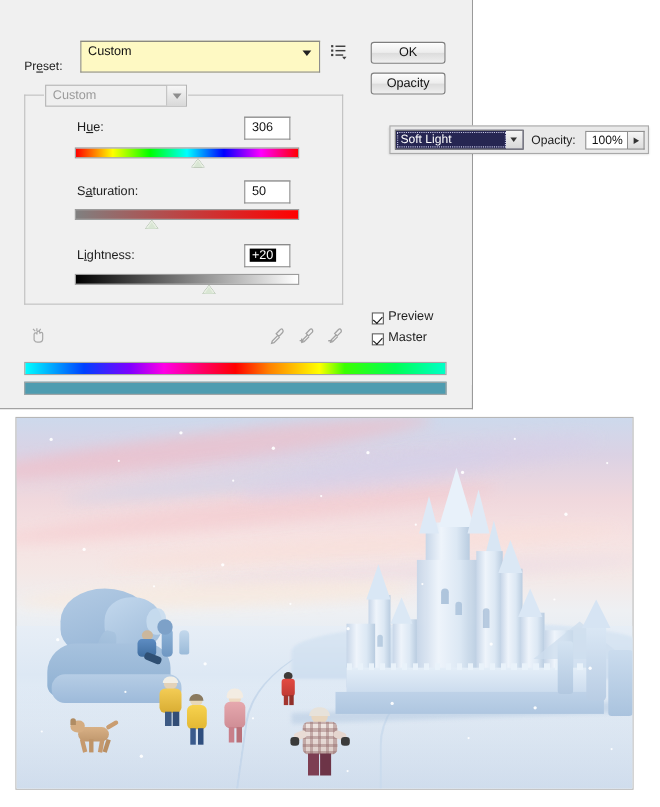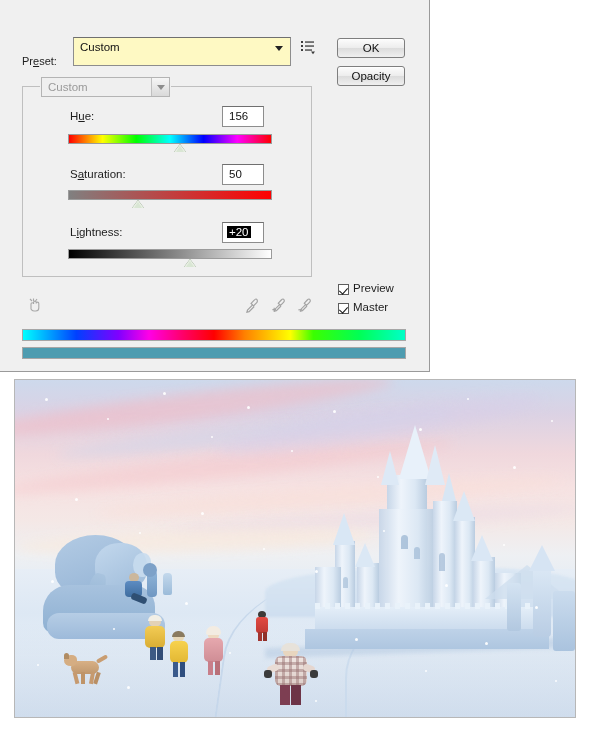--- a/index.html
+++ b/index.html
@@ -269,21 +269,21 @@
       <div class="group-top-left"></div>
       <div class="group-top-right"></div>
 
       <div class="master-combo">
         <div class="val">Custom</div>
         <div class="mbtn"></div>
       </div>
 
       <div class="slider-label" style="left:70px; top:110px;">H<u>u</u>e:</div>
       <div class="value-box" style="left:222px; top:106px;">
-        <span>156</span>
+        <span>306</span>
       </div>
       <div class="track hue" style="left:68px; top:134px; width:204px;"></div>
       <div class="thumb" style="left:174px; top:144px;"></div>
 
       <div class="slider-label" style="left:70px; top:168px;">S<u>a</u>turation:</div>
       <div class="value-box" style="left:222px; top:164px;">
         <span>50</span>
       </div>
       <div class="track sat" style="left:68px; top:190px; width:204px;"></div>
       <div class="thumb" style="left:132px; top:200px;"></div>
@@ -340,20 +340,32 @@
       <div class="chk-row" style="left:338px; top:303px;">
         <div class="chkbox checked"></div>
         <div class="chk-label">Master</div>
       </div>
 
       <div class="bar bar-spectrum"></div>
       <div class="bar bar-result"></div>
     </div>
   </div>
 
+  <div class="blend-panel">
+    <div class="blend-combo">
+      <div class="focus"></div>
+      <div class="val">Soft Light</div>
+      <div class="bbtn"></div>
+    </div>
+    <div class="opacity-label">Opacity:</div>
+    <div class="opacity-box">
+      <span>100%</span>
+    </div>
+    <div class="opacity-stepper"></div>
+  </div>
 
   <div class="photo">
 
     <div class="sky-streak" style="left:-40px; top:14px; width:420px; height:26px; background:rgba(243,186,195,.55); transform:rotate(-7deg);"></div>
     <div class="sky-streak" style="left:40px; top:44px; width:400px; height:20px; background:rgba(206,214,236,.5); transform:rotate(-6deg);"></div>
     <div class="sky-streak" style="left:-20px; top:76px; width:460px; height:22px; background:rgba(245,200,203,.5); transform:rotate(-6deg);"></div>
     <div class="sky-streak" style="left:80px; top:108px; width:470px; height:18px; background:rgba(249,222,215,.55); transform:rotate(-4deg);"></div>
     <div class="sky-streak" style="left:150px; top:132px; width:420px; height:16px; background:rgba(232,214,228,.45); transform:rotate(-3deg);"></div>
     <div class="sky-streak" style="left:0px; top:150px; width:360px; height:22px; background:rgba(250,233,219,.6); transform:rotate(-2deg);"></div>
     <div class="sky-streak" style="left:200px; top:30px; width:330px; height:30px; background:rgba(214,204,232,.4); transform:rotate(-9deg);"></div>

